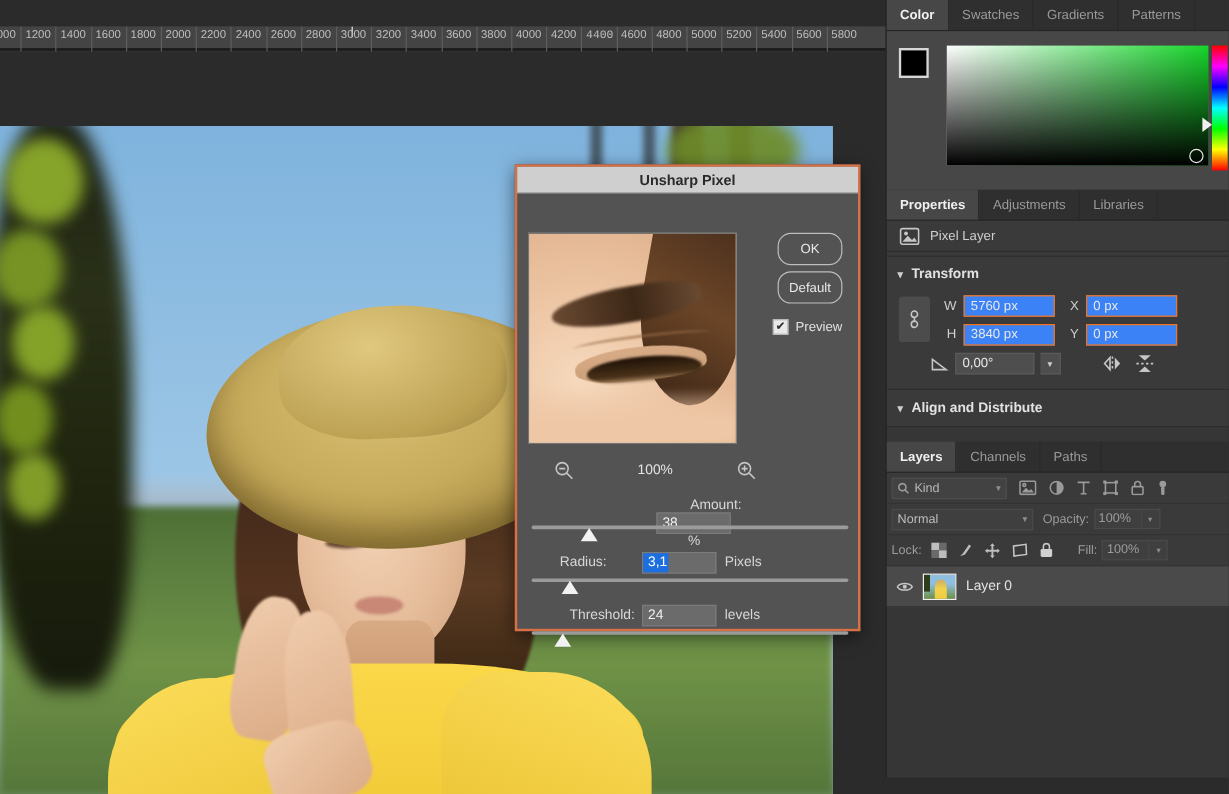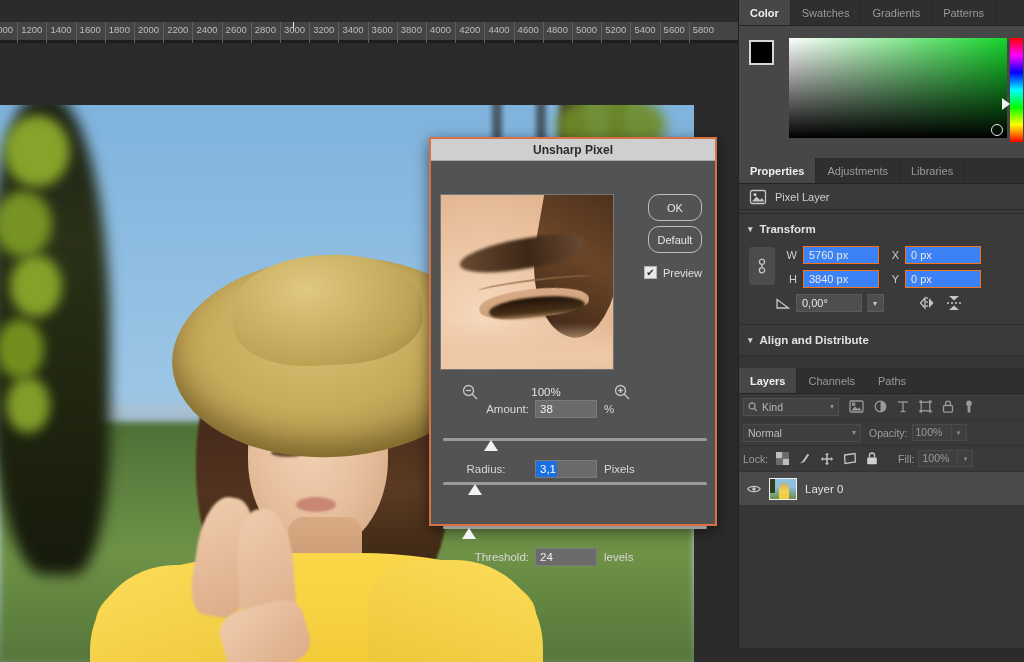--- a/index.html
+++ b/index.html
@@ -453,21 +453,21 @@
       <div class="tick" style="left: 192.4px;">2400</div>
       <div class="tick" style="left: 221.6px;">2600</div>
       <div class="tick" style="left: 250.8px;">2800</div>
       <div class="tick" style="left: 280px;">3000</div>
       <div class="tick" style="left: 309.2px;">3200</div>
       <div class="tick" style="left: 338.4px;">3400</div>
       <div class="tick" style="left: 367.6px;">3600</div>
       <div class="tick" style="left: 396.8px;">3800</div>
       <div class="tick" style="left: 426px;">4000</div>
       <div class="tick" style="left: 455.2px;">4200</div>
-      <div class="tick" style="left: 484.4px;">4400</div>
+      <div class="tick" style="left: 484.4px; font-family: Liberation Mono, monospace;">4400</div>
       <div class="tick" style="left: 513.6px;">4600</div>
       <div class="tick" style="left: 542.8px;">4800</div>
       <div class="tick" style="left: 572px;">5000</div>
       <div class="tick" style="left: 601.2px;">5200</div>
       <div class="tick" style="left: 630.4px;">5400</div>
       <div class="tick" style="left: 659.6px;">5600</div>
       <div class="tick" style="left: 688.8px;">5800</div>
     </div>
 
   <div class="canvas-area">
@@ -556,21 +556,21 @@
         <span>
           <svg width="18" height="18" viewBox="0 0 18 18">
             <circle cx="7.5" cy="7.5" r="5" class="ico"></circle>
             <line x1="11.3" y1="11.3" x2="16" y2="16" class="ico"></line>
             <line x1="5" y1="7.5" x2="10" y2="7.5" class="ico"></line>
             <line x1="7.5" y1="5" x2="7.5" y2="10" class="ico"></line>
           </svg>
         </span>
       </div>
 
-      <div class="field-row" style="top:238px;">
+      <div class="field-row" style="top:254px;flex-direction:column;">
         <span class="field-label" style="width:86px;">Amount:</span>
         <span class="field-box">38</span>
         <span class="field-unit">%</span>
       </div>
       <div class="slider" style="top:275px;">
         <div class="track"></div>
         <div class="thumb" id="thumb0" style="left: calc(18% - 7px);"></div>
       </div>
 
       <div class="field-row" style="top:298px;">
@@ -578,21 +578,21 @@
         <span class="field-box sel-partial">
           <span class="selpart" style="background: rgb(29, 111, 224);">3,1</span>
         </span>
         <span class="field-unit">Pixels</span>
       </div>
       <div class="slider" style="top:319px;">
         <div class="track"></div>
         <div class="thumb" id="thumb1" style="left: calc(12% - 7px);"></div>
       </div>
 
-      <div class="field-row" style="top:342px;margin-top:44px;">
+      <div class="field-row" style="top:342px;">
         <span class="field-label" style="width:86px;">Threshold:</span>
         <span class="field-box">24</span>
         <span class="field-unit">levels</span>
       </div>
       <div class="slider" style="top:363px;">
         <div class="track"></div>
         <div class="thumb" id="thumb2" style="left: calc(10% - 7px);"></div>
       </div>
 
     </div>

